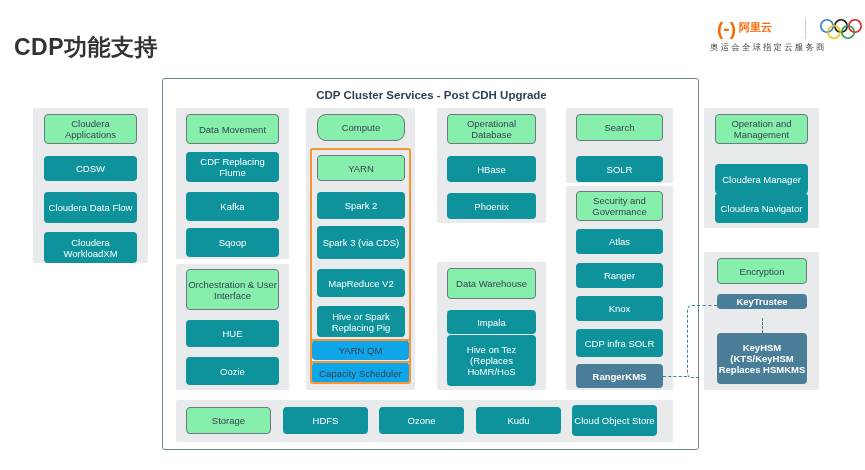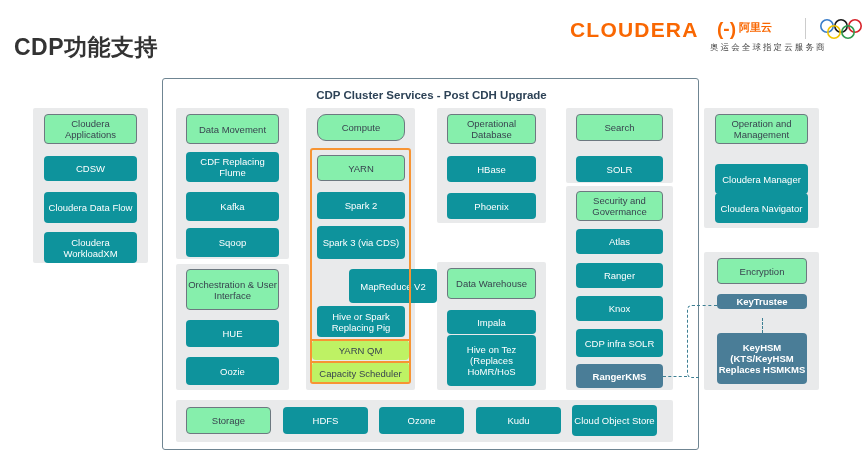--- a/index.html
+++ b/index.html
@@ -51,21 +51,21 @@
     position:absolute;display:flex;align-items:center;justify-content:center;
     text-align:center;border-radius:4px;font-size:9.5px;line-height:11px;
     box-sizing:border-box;
   }
   .node.teal{background:#0e939c;color:#ffffff;}
   .node.slate{background:#4a7d97;color:#ffffff;font-weight:bold;}
   .node.hdr{
     background:#86efac;border:1.2px solid #6d7880;color:#38444f;
   }
   .node.plain{
-    background:#bef264;color:#38444f;
+    background:#0ea5e9;color:#38444f;
   }
 
   
   #cluster-panel{
     position:absolute;left:162px;top:78px;width:537px;height:372px;
     border:1.3px solid #6f8592;border-radius:3px;background:#ffffff;
     box-sizing:border-box;
   }
   #cluster-panel-title{
     position:absolute;left:0;top:10px;width:537px;text-align:center;
@@ -87,21 +87,20 @@
     position:absolute;border:1.6px dashed #3d7f93;border-right:none;
     border-radius:5px 0 0 5px;
   }
 </style>
 </head>
 <body>
 
 <div class="abs" id="page-title">CDP功能支持</div>
 
 <div class="abs" id="brand-bar">
-  <div id="cloudera-wordmark">CLOUDERA</div>
 
   <div id="ali-logo">
     <span id="ali-bracket">(-)</span>
     <span id="ali-cn">阿里云</span>
   </div>
 
   <div id="brand-divider"></div>
 
   <svg id="rings" viewBox="0 0 46 22">
     <circle cx="9" cy="8" r="6.2" fill="none" stroke="#3a7dc9" stroke-width="1.6"></circle>
@@ -133,21 +132,21 @@
 <div class="group" style="left:176px;top:264px;width:113px;height:126px;"></div>
 <div class="node hdr" style="left:186px;top:269px;width:93px;height:41px;">Orchestration &amp; User Interface</div>
 <div class="node teal" style="left:186px;top:320px;width:93px;height:27px;">HUE</div>
 <div class="node teal" style="left:186px;top:357px;width:93px;height:28px;">Oozie</div>
 
 <div class="group" style="left:306px;top:108px;width:109px;height:282px;"></div>
 <div class="node hdr" style="left:317px;top:114px;width:88px;height:27px;border-radius:9px;">Compute</div>
 <div class="node hdr" style="left:317px;top:155px;width:88px;height:26px;">YARN</div>
 <div class="node teal" style="left:317px;top:192px;width:88px;height:27px;">Spark 2</div>
 <div class="node teal" style="left:317px;top:226px;width:88px;height:33px;">Spark 3 (via CDS)</div>
-<div class="node teal" style="left:317px;top:269px;width:88px;height:34px;margin-left:32px;">MapReduce V2</div>
+<div class="node teal" style="left:317px;top:269px;width:88px;height:28px;">MapReduce V2</div>
 <div class="node teal" style="left:317px;top:306px;width:88px;height:31px;">Hive or Spark Replacing Pig</div>
 <div class="node plain" style="left:312px;top:340px;width:97px;height:20px;">YARN QM</div>
 <div class="node plain" style="left:312px;top:362px;width:97px;height:22px;">Capacity Scheduler</div>
 <div class="orange-rule" style="left:310px;top:339px;width:101px;"></div>
 <div class="orange-rule" style="left:310px;top:361px;width:101px;"></div>
 <div id="compute-highlight"></div>
 
 <div class="group" style="left:437px;top:108px;width:109px;height:115px;"></div>
 <div class="node hdr" style="left:447px;top:114px;width:89px;height:30px;">Operational Database</div>
 <div class="node teal" style="left:447px;top:156px;width:89px;height:26px;">HBase</div>

